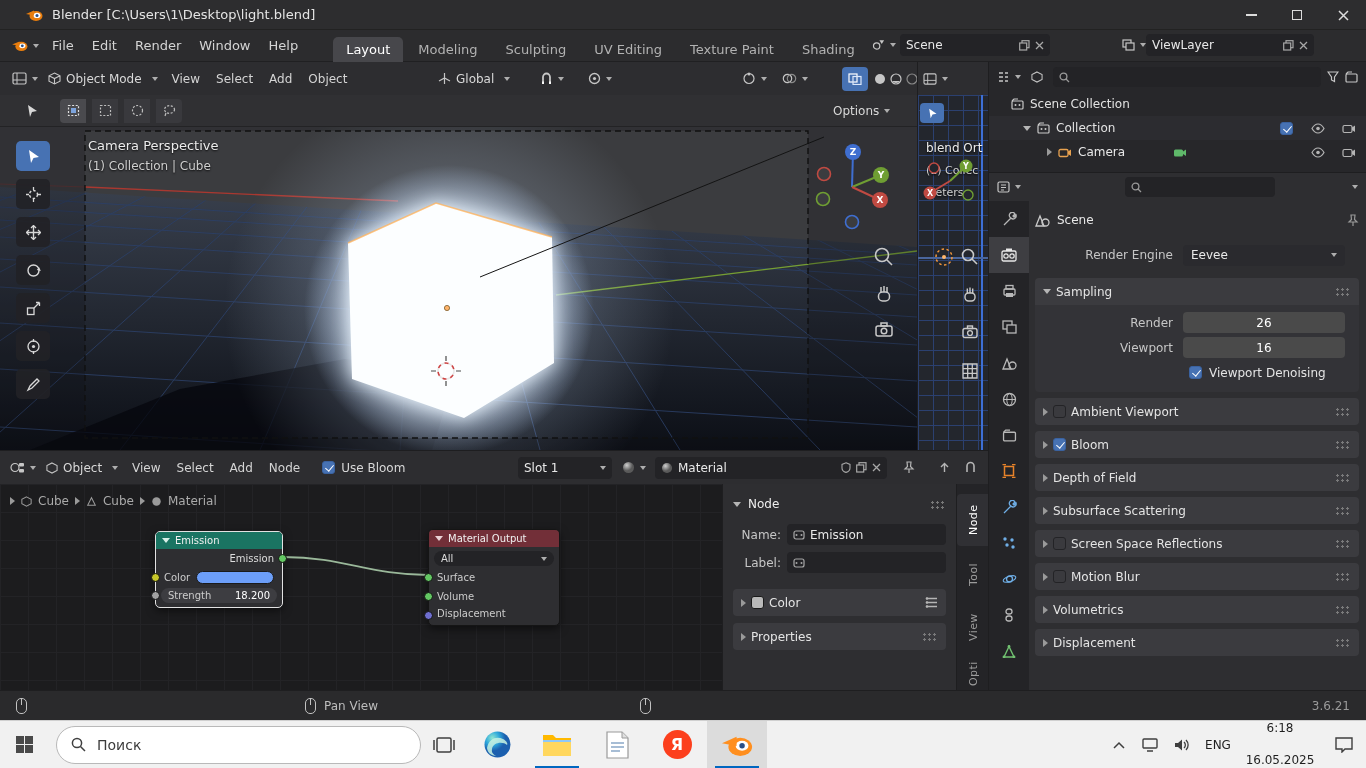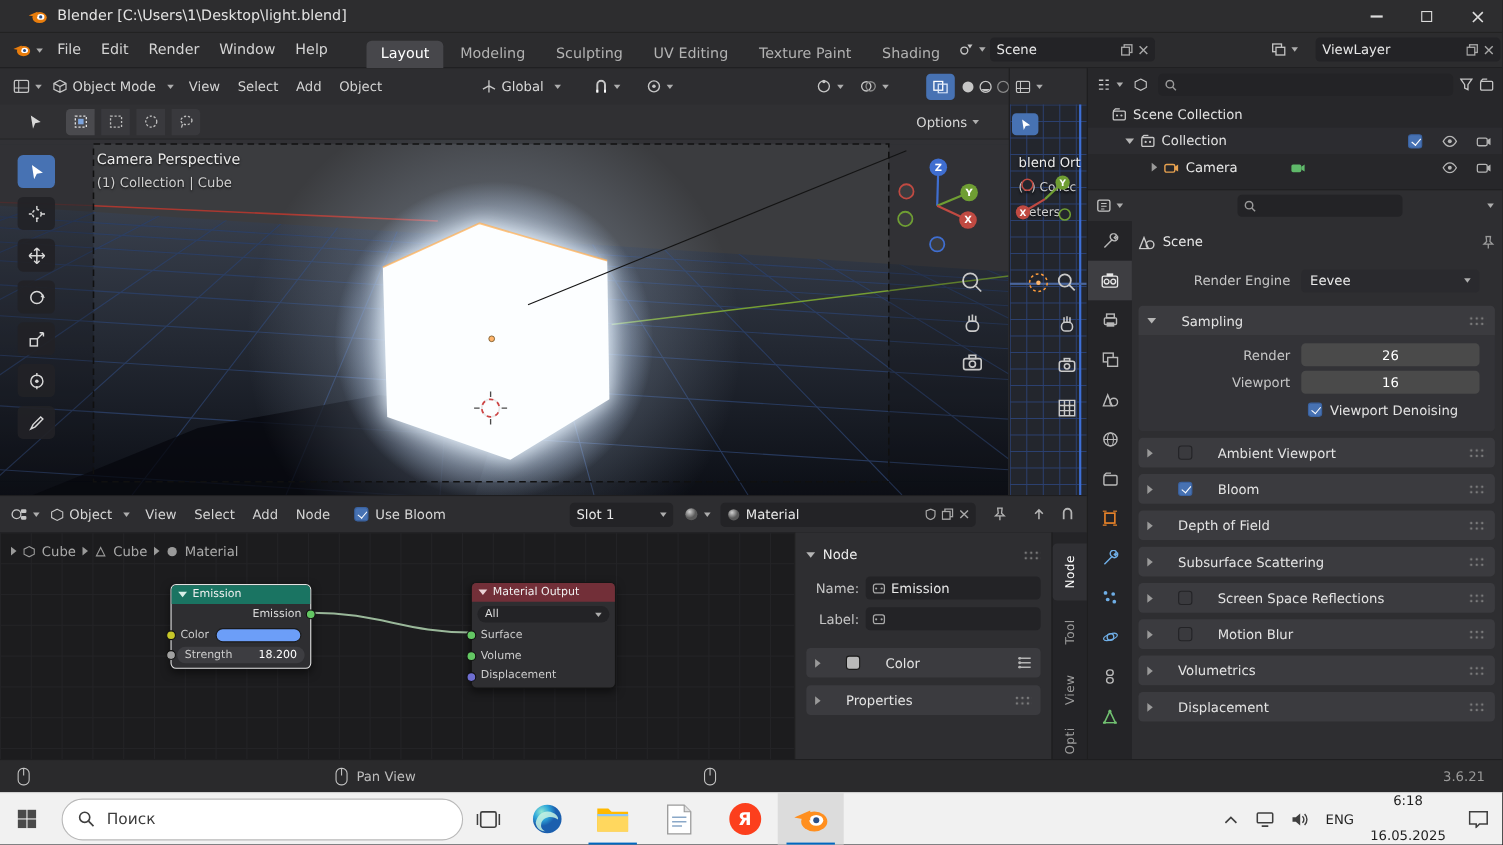--- a/index.html
+++ b/index.html
@@ -16,21 +16,21 @@
 .cb.on{background:#4772b3;border-color:#3a62a0}
 .cb.on:after{content:"";position:absolute;left:3.5px;top:1px;width:4px;height:7px;border:solid #fff;border-width:0 1.6px 1.6px 0;transform:rotate(40deg)}
 .mi{padding:0 9px;color:#d4d4d4;font-size:13px;white-space:nowrap}
 .mi2{padding:0 8px;color:#d4d4d4;font-size:12px;white-space:nowrap}
 .field{background:#232326;border-radius:4px;display:flex;align-items:center;padding:0 6px;color:#e8e8e8;gap:5px}
 .ibtn{display:flex;align-items:center;justify-content:center}
 svg{display:block}
 .vtext{writing-mode:vertical-rl;transform:rotate(180deg);font-size:11px;letter-spacing:.4px}
 .tbtn{width:34px;height:30px;background:rgba(34,34,38,.92);border-radius:5px;display:flex;align-items:center;justify-content:center;margin-bottom:8px}
 .tbtn.on{background:#4772b3}
-.phead{height:27px;background:#3b3b3f;border-radius:4px;display:flex;align-items:center;gap:23px;padding:0 8px;color:#e4e4e4}
+.phead{height:27px;background:#3b3b3f;border-radius:4px;display:flex;align-items:center;gap:5px;padding:0 8px;color:#e4e4e4}
 .plabel{width:148px;text-align:right;padding-right:10px;color:#c6c6c6;flex:none;white-space:nowrap}
 .nfield{flex:1;height:21px;background:#4a4a4a;border-radius:4px;display:flex;align-items:center;justify-content:center;color:#fff;margin-right:14px}
 .dfield{flex:1;height:21px;background:#2a2a2e;border-radius:4px;display:flex;align-items:center;padding:0 8px;color:#eaeaea;margin-right:14px}
 .tab-ws{padding:5px 13px;font-size:13px;color:#b2b2b2;border-radius:5px 5px 0 0;white-space:nowrap}
 .tab-ws.on{background:#47474b;color:#fff}
 .ol-icon{flex:none}
 .proptab{width:40px;height:36px;display:flex;align-items:center;justify-content:center}
 .proptab.on{background:#3e3e42}
 .wb{width:46px;height:30px;display:flex;align-items:center;justify-content:center}
 .tray-txt{font-size:12px;color:#1f1f1f}
@@ -107,21 +107,21 @@
         <svg width="11" height="11" viewBox="0 0 11 11">
             <rect x="3" y="0.7" width="7" height="7" fill="none" stroke="#a8a8a8" stroke-width="1.2"></rect>
             <rect x="0.7" y="3" width="7" height="7" fill="#232326" stroke="#a8a8a8" stroke-width="1.2"></rect>
           </svg>
         <svg width="9" height="9" viewBox="0 0 9 9">
             <path d="M1,1 L8,8 M8,1 L1,8" stroke="#a8a8a8" stroke-width="1.3"></path>
           </svg>
       </div>
     </div>
 
-    <div class="abs row" style="left:1156px;top:4px;gap:16px">
+    <div class="abs row" style="left:1122px;top:4px;gap:0">
       <span class="ibtn" style="width:24px;height:22px">
         <svg width="13" height="12" viewBox="0 0 13 12">
             <rect x="1" y="1" width="8" height="7" fill="none" stroke="#c6c6c6" stroke-width="1.2"></rect>
             <rect x="4" y="4" width="8" height="7" fill="#2c2c2e" stroke="#c6c6c6" stroke-width="1.2"></rect>
           </svg>
         <span class="chev"></span>
       </span>
       <div class="field" style="width:168px;height:22px">
         <span style="flex:1">ViewLayer</span>
         <svg width="11" height="11" viewBox="0 0 11 11">

